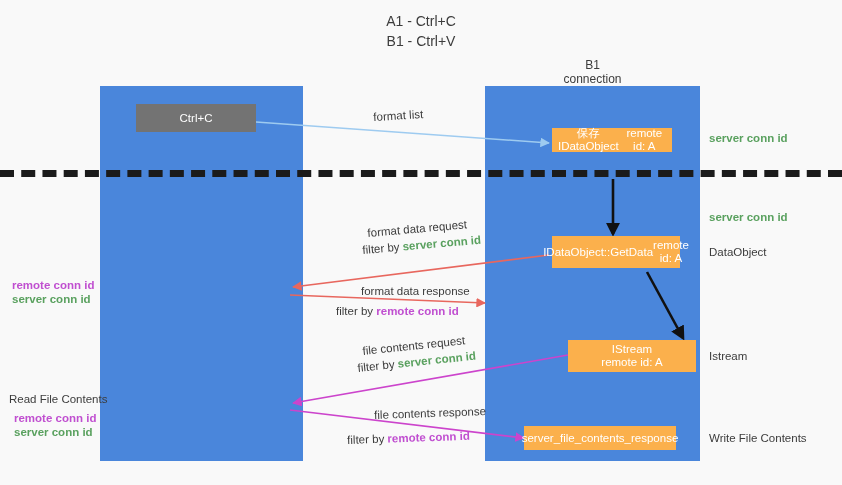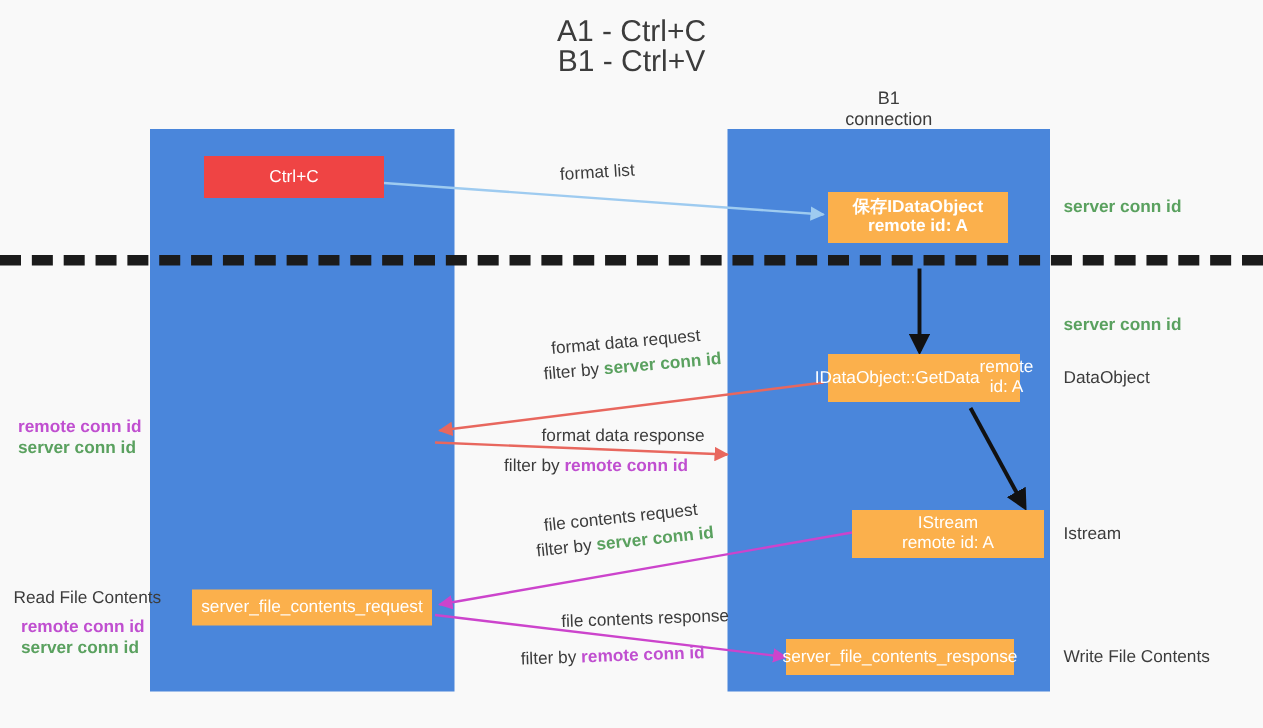--- a/index.html
+++ b/index.html
@@ -9,21 +9,21 @@
     font-family:"Liberation Sans","DejaVu Sans",sans-serif;
     position:relative;overflow:hidden;
     -webkit-font-smoothing:antialiased;
   }
   #stage{position:absolute;inset:0;}
   .abs{position:absolute;}
 
   
   .title{
     left:0;top:11px;width:842px;text-align:center;
-    font-size:20px;color:#3c3c3c;line-height:20px;
+    font-size:14px;color:#3c3c3c;line-height:20px;
   }
 
   
   .colhead{
     text-align:center;font-size:12px;color:#3c3c3c;line-height:14px;
   }
   .colhead .l1{display:block;}
   .colhead .l2{display:block;}
 
   
@@ -34,21 +34,21 @@
     left:0;top:170px;width:842px;height:0;
     border-top:7px dashed #1b1b1b;
   }
 
   
   .node{
     display:flex;align-items:center;justify-content:center;
     text-align:center;color:#ffffff;font-size:11.5px;line-height:13px;
     box-sizing:border-box;padding:2px 4px;
   }
-  .node.green{background:#ef4444;}
+  .node.green{background:#737373;}
   .node.orange{background:#fbb04c;}
   .node .two{display:block;}
 
   
   .ann{font-size:11.5px;line-height:14px;color:#3c3c3c;}
   .ann.green{color:#5aa15f;font-weight:bold;}
   .ann.purple{color:#c04fd0;font-weight:bold;}
   .ann.plain{color:#3c3c3c;font-weight:normal;text-align:center;}
   .ann.right{text-align:left;}
 
@@ -112,25 +112,22 @@
     <path d="M 290 410 L 524 438" stroke="#cc44cc" stroke-width="1.6" fill="none" marker-end="url(#ah-magenta)"></path>
   </svg>
 
   <div class="abs dashline"></div>
 
   <div class="abs node green" style="left:136px;top:104px;width:120px;height:28px;">
     <span>Ctrl+C</span>
   </div>
 
 
-  <div class="abs node orange" style="left:128px;top:393px;width:160px;height:24px;">
-    <span>server_file_contents_request</span>
-  </div>
 
-  <div class="abs node orange" style="left:552px;top:128px;width:120px;height:34px;flex-direction:column;font-weight:bold;">
+  <div class="abs node orange" style="left:552px;top:128px;width:120px;height:24px;flex-direction:row;">
     <span class="two">保存IDataObject</span>
     <span class="two">remote id: A</span>
   </div>
 
 
   <div class="abs node orange" style="left:552px;top:236px;width:128px;height:32px;flex-direction:row;">
     <span class="two">IDataObject::GetData</span>
     <span class="two">remote id: A</span>
   </div>
 

